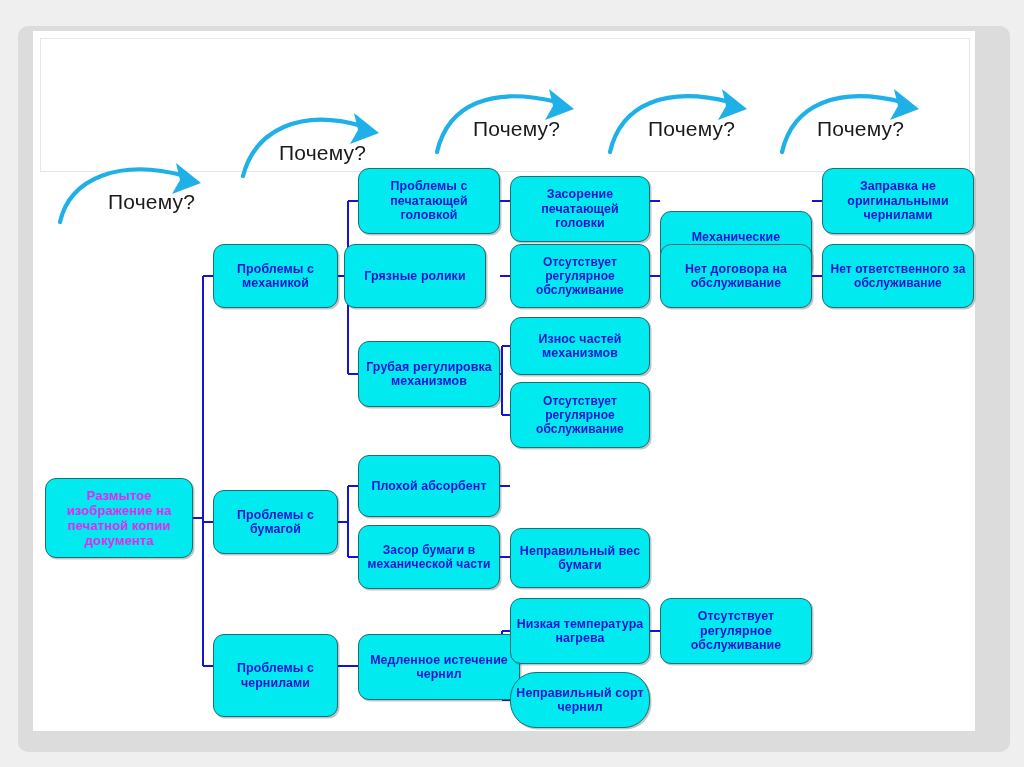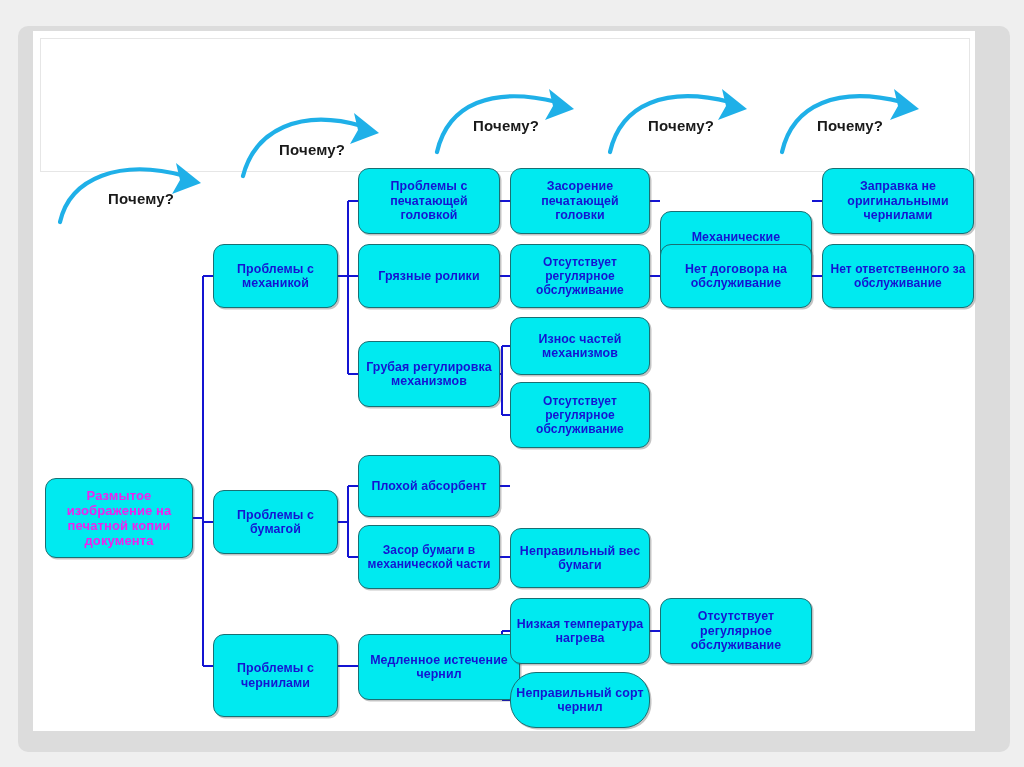--- a/index.html
+++ b/index.html
@@ -66,22 +66,22 @@
     box-shadow: 1.5px 1.5px 0 rgba(60,60,60,0.30);
   }
   .node.root {
     color: #ee22ee;
     font-size: 13px;
   }
   .node.tight { font-size: 12.0px; }
   .why-label {
     position: absolute;
     color: #1a1a1a;
-    font-size: 15px;
-    font-weight: bold;
+    font-size: 21px;
+    font-weight: normal;
     white-space: nowrap;
     letter-spacing: 0.2px;
   }
 </style>
 </head>
 <body>
 
 <div id="root">
 
   <div id="slide-frame"></div>
@@ -169,27 +169,27 @@
     <div class="why-label" style="left:648px;top:117px;">Почему?</div>
     <div class="why-label" style="left:817px;top:117px;">Почему?</div>
 
     <div class="node root" style="left:45px;top:478px;width:148px;height:80px;">Размытое изображение на печатной копии документа</div>
 
     <div class="node" style="left:213px;top:244px;width:125px;height:64px;">Проблемы с механикой</div>
     <div class="node" style="left:213px;top:490px;width:125px;height:64px;">Проблемы с бумагой</div>
     <div class="node" style="left:213px;top:634px;width:125px;height:83px;">Проблемы с чернилами</div>
 
     <div class="node" style="left:358px;top:168px;width:142px;height:66px;">Проблемы с печатающей головкой</div>
-    <div class="node" style="left:358px;top:244px;width:142px;height:64px;">Грязные ролики</div>
+    <div class="node" style="left:344px;top:244px;width:142px;height:64px;">Грязные ролики</div>
     <div class="node" style="left:358px;top:341px;width:142px;height:66px;">Грубая регулировка механизмов</div>
     <div class="node" style="left:358px;top:455px;width:142px;height:62px;">Плохой абсорбент</div>
     <div class="node tight" style="left:358px;top:525px;width:142px;height:64px;">Засор  бумаги в механической части</div>
     <div class="node" style="left:358px;top:634px;width:162px;height:66px;">Медленное истечение чернил</div>
 
-    <div class="node" style="left:510px;top:168px;width:140px;height:66px;">Засорение печатающей головки</div>
+    <div class="node" style="left:510px;top:176px;width:140px;height:66px;">Засорение печатающей головки</div>
     <div class="node tight" style="left:510px;top:244px;width:140px;height:64px;">Отсутствует регулярное обслуживание</div>
     <div class="node" style="left:510px;top:317px;width:140px;height:58px;">Износ частей механизмов</div>
     <div class="node tight" style="left:510px;top:382px;width:140px;height:66px;">Отсутствует регулярное обслуживание</div>
     <div class="node" style="left:510px;top:528px;width:140px;height:60px;">Неправильный вес бумаги</div>
     <div class="node" style="left:510px;top:598px;width:140px;height:66px;">Низкая температура нагрева</div>
     <div class="node" style="left:510px;top:672px;width:140px;height:56px;border-radius:26px;">Неправильный сорт чернил</div>
 
     <div class="node" style="left:660px;top:168px;width:152px;height:66px;margin-top:43px;">Механические примеси в чернилах</div>
     <div class="node" style="left:660px;top:244px;width:152px;height:64px;">Нет договора на обслуживание</div>
     <div class="node" style="left:660px;top:598px;width:152px;height:66px;">Отсутствует регулярное обслуживание</div>

